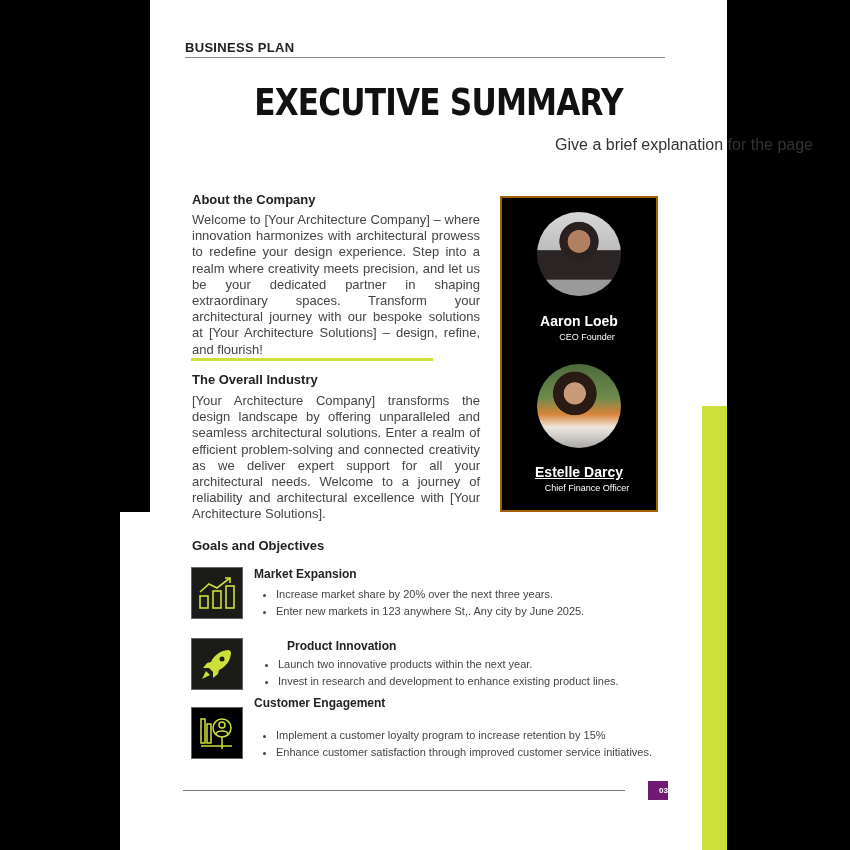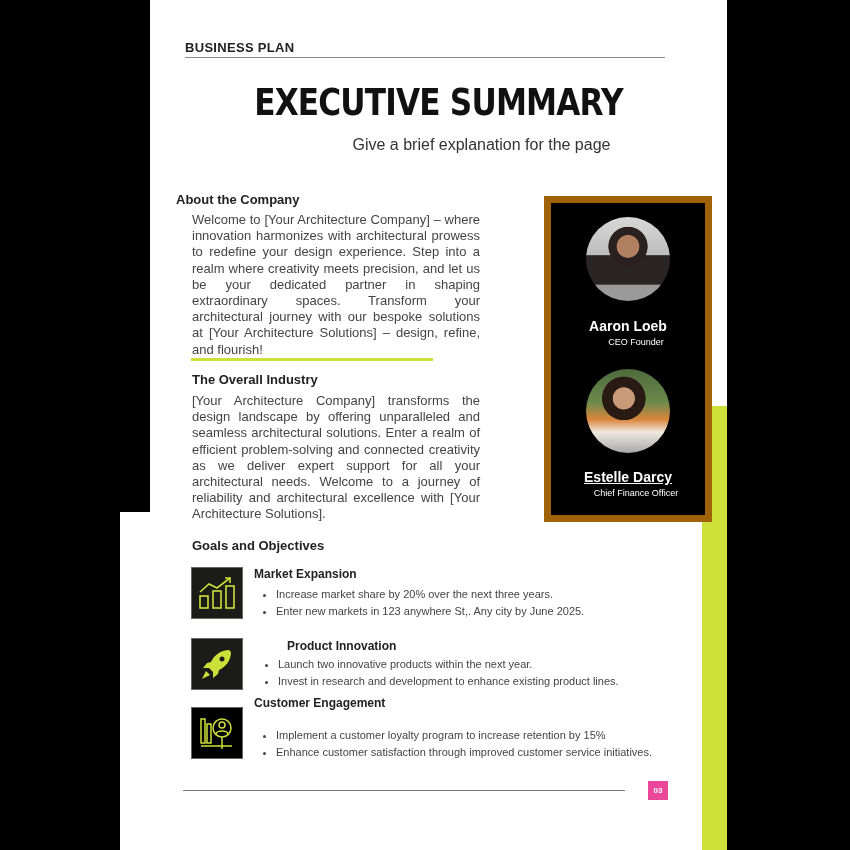--- a/index.html
+++ b/index.html
@@ -3,49 +3,49 @@
 <meta charset="utf-8">
 <style>
   html, body { margin:0; padding:0; }
   body { width:850px; height:850px; background:#000; position:relative; overflow:hidden; font-family:"Liberation Sans", sans-serif; }
   .page-top { position:absolute; left:150px; top:0; width:577px; height:512px; background:#fff; }
   .page-bottom { position:absolute; left:120px; top:512px; width:607px; height:338px; background:#fff; }
   .lime-bar { position:absolute; left:702px; top:406px; width:25px; height:444px; background:#cde03a; }
   .header-label { position:absolute; left:185px; top:40px; font-size:13px; font-weight:700; letter-spacing:0.3px; color:#222; }
   .header-rule { position:absolute; left:185px; top:57px; width:480px; height:1px; background:#888; }
   .title { position:absolute; left:150px; top:80px; width:577px; text-align:center; font-size:38px; font-weight:900; color:#111; letter-spacing:-1px; transform:scaleX(0.82); transform-origin:center; font-family:"DejaVu Sans", sans-serif; }
-  .subtitle { position:absolute; left:150px; top:136px; width:663px; text-align:center; font-size:16px; color:#333; }
+  .subtitle { position:absolute; left:150px; top:136px; width:663px; text-align:right; font-size:16px; color:#333; }
   .section-heading { position:absolute; font-size:13px; font-weight:700; color:#222; }
   .para { position:absolute; font-size:13px; line-height:16.2px; color:#444; text-align:justify; }
   .divider { position:absolute; left:191px; top:358px; width:242px; height:3px; background:#cde03a; }
-  .team-card { position:absolute; left:500px; top:196px; width:154px; height:312px; background:#000; border:7px solid #a16207;margin-left:44px; }
+  .team-card { position:absolute; left:500px; top:196px; width:154px; height:312px; background:#000; border:2px solid #a16207; }
   .avatar { position:absolute; width:84px; height:84px; border-radius:50%; left:35px; overflow:hidden; }
   .member-name { position:absolute; left:0; width:154px; text-align:center; color:#fff; font-weight:700; font-size:14px; }
   .member-role { position:absolute; left:8px; width:154px; text-align:center; color:#fff; font-size:9px; }
   .goal-icon { position:absolute; left:191px; width:52px; height:52px; background:#1b1b17; border:1px solid #666; box-sizing:border-box; display:flex; align-items:center; justify-content:center; }
   .goal-title { position:absolute; font-size:12px; font-weight:700; color:#222; }
   .goal-list { position:absolute; margin:0; padding-left:14px; font-size:11px; line-height:16.5px; color:#444; }
   .goal-list li { text-align:justify; }
   .footer-rule { position:absolute; left:183px; top:790px; width:442px; height:1px; background:#777; }
-  .page-number { position:absolute; left:648px; top:781px; width:20px; height:19px; background:#ec4899; color:#fff; font-size:8px; font-weight:700; text-align:center; line-height:19px; }
+  .page-number { position:absolute; left:648px; top:781px; width:20px; height:19px; background:#701a75; color:#fff; font-size:8px; font-weight:700; text-align:right; line-height:19px; }
 </style>
 </head>
 <body>
 
 <div class="page-top"></div>
 <div class="page-bottom"></div>
 <div class="lime-bar"></div>
 
 <div class="header-label">BUSINESS PLAN</div>
 <div class="header-rule"></div>
 
 <div class="title">EXECUTIVE SUMMARY</div>
 <div class="subtitle">Give a brief explanation for the page</div>
 
-<div class="section-heading" style="left:176px;top:192px;">About the Company</div>
+<div class="section-heading" style="left:192px;top:192px;">About the Company</div>
 <div class="para" style="left:192px;top:212px;width:288px;">Welcome to [Your Architecture Company] – where innovation harmonizes with architectural prowess to redefine your design experience. Step into a realm where creativity meets precision, and let us be your dedicated partner in shaping extraordinary spaces. Transform your architectural journey with our bespoke solutions at [Your Architecture Solutions] – design, refine, and flourish!</div>
 
 <div class="divider"></div>
 
 <div class="section-heading" style="left:192px;top:372px;">The Overall Industry</div>
 <div class="para" style="left:192px;top:393px;width:288px;">[Your Architecture Company] transforms the design landscape by offering unparalleled and seamless architectural solutions. Enter a realm of efficient problem-solving and connected creativity as we deliver expert support for all your architectural needs. Welcome to a journey of reliability and architectural excellence with [Your Architecture Solutions].</div>
 
 <div class="team-card">
   <div class="avatar" style="top:14px;background:radial-gradient(circle at 50% 35%, #b08060 0 16%, #2a2020 17% 28%, transparent 29%), linear-gradient(180deg,#d8d8d8 0%,#bdbdbd 45%,#2b2424 46%,#2b2424 80%,#9a9a9a 81%);"></div>
   <div class="member-name" style="top:115px;">Aaron Loeb</div>

